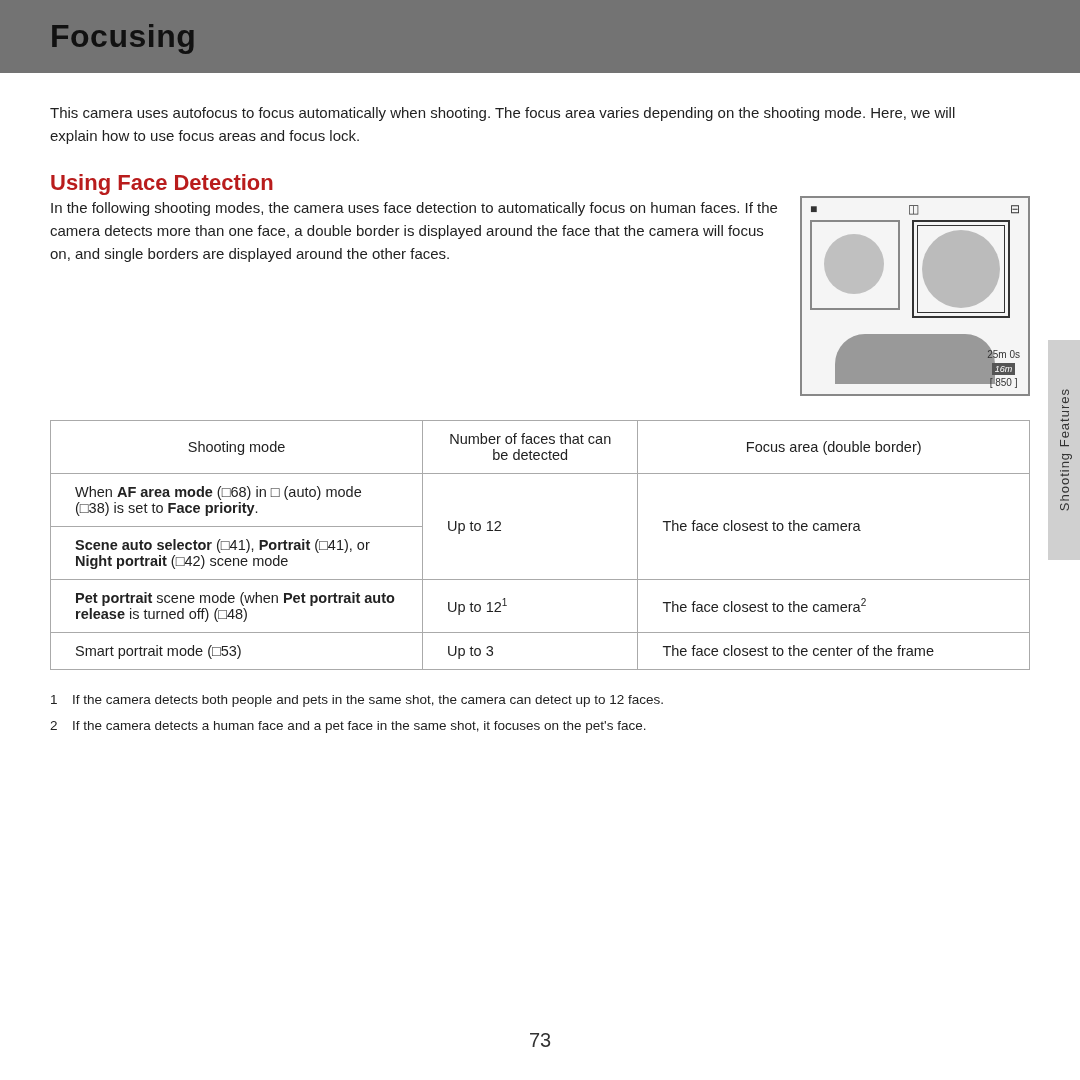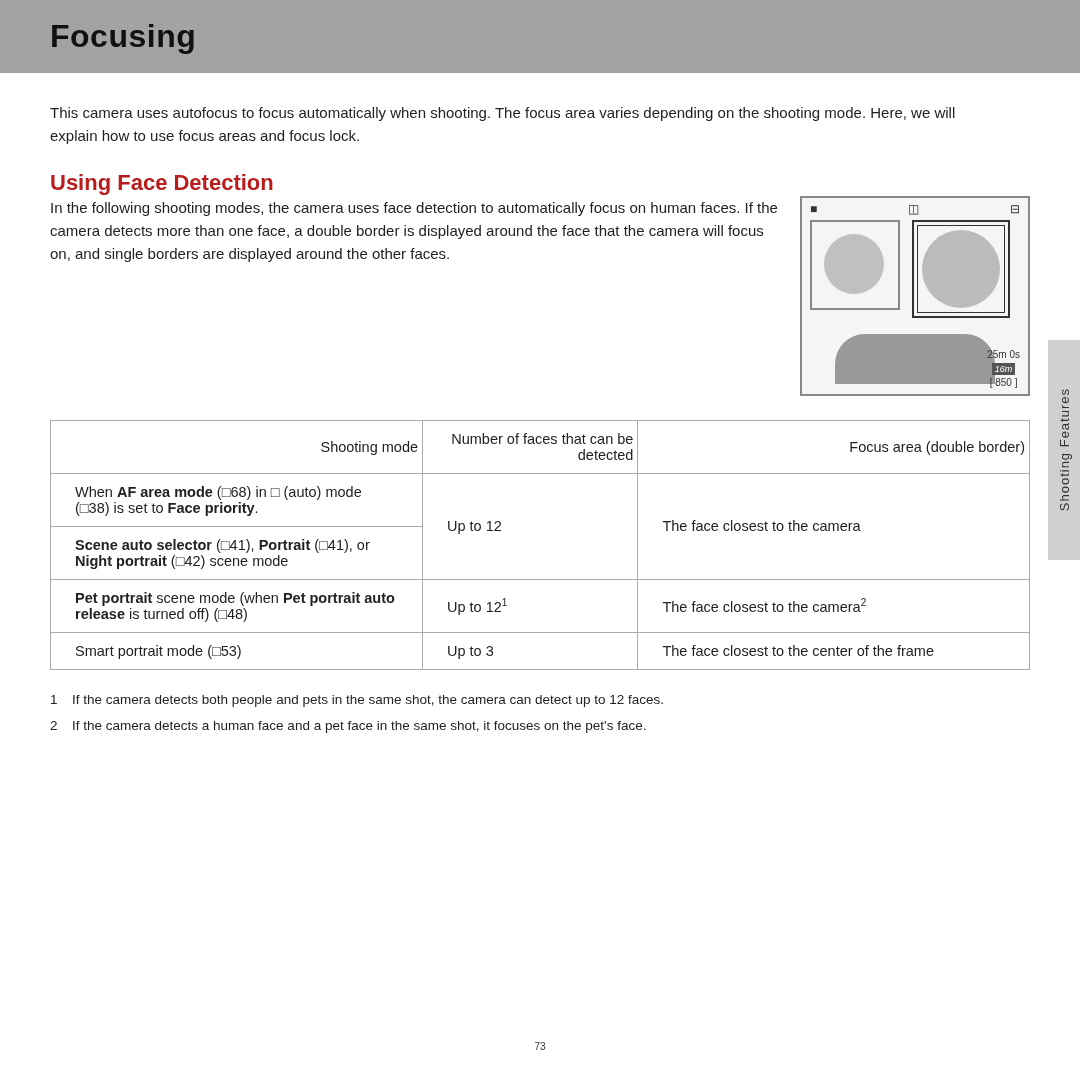--- a/index.html
+++ b/index.html
@@ -17,21 +17,21 @@
 
     .page-container {
       width: 1080px;
       height: 1080px;
       position: relative;
       padding: 0;
     }
 
     
     .header-bar {
-      background: #a3a3a3;
+      background: #737373;
       padding: 18px 68px 18px 50px;
       margin-bottom: 0;
     }
 
     .header-title {
       font-size: 32px;
       font-weight: bold;
       color: #111;
       letter-spacing: 0.5px;
     }
@@ -127,22 +127,22 @@
     
     .data-table {
       width: 100%;
       border-collapse: collapse;
       margin-bottom: 20px;
       font-size: 14.5px;
     }
 
     .data-table th {
       border: 1px solid #aaa;
-      padding: 10px 4px;
-      text-align: right;
+      padding: 10px 24px;
+      text-align: center;
       font-weight: normal;
       background: #fff;
       color: #222;
     }
 
     .data-table td {
       border: 1px solid #aaa;
       padding: 10px 24px;
       vertical-align: middle;
       color: #222;
@@ -202,21 +202,21 @@
     .footnote-num {
       min-width: 16px;
     }
 
     
     .page-number {
       position: absolute;
       bottom: 28px;
       left: 50%;
       transform: translateX(-50%);
-      font-size: 10px;
+      font-size: 20px;
       color: #333;
     }
 
     
     sup {
       font-size: 10px;
       vertical-align: super;
     }
   </style>
 </head>

